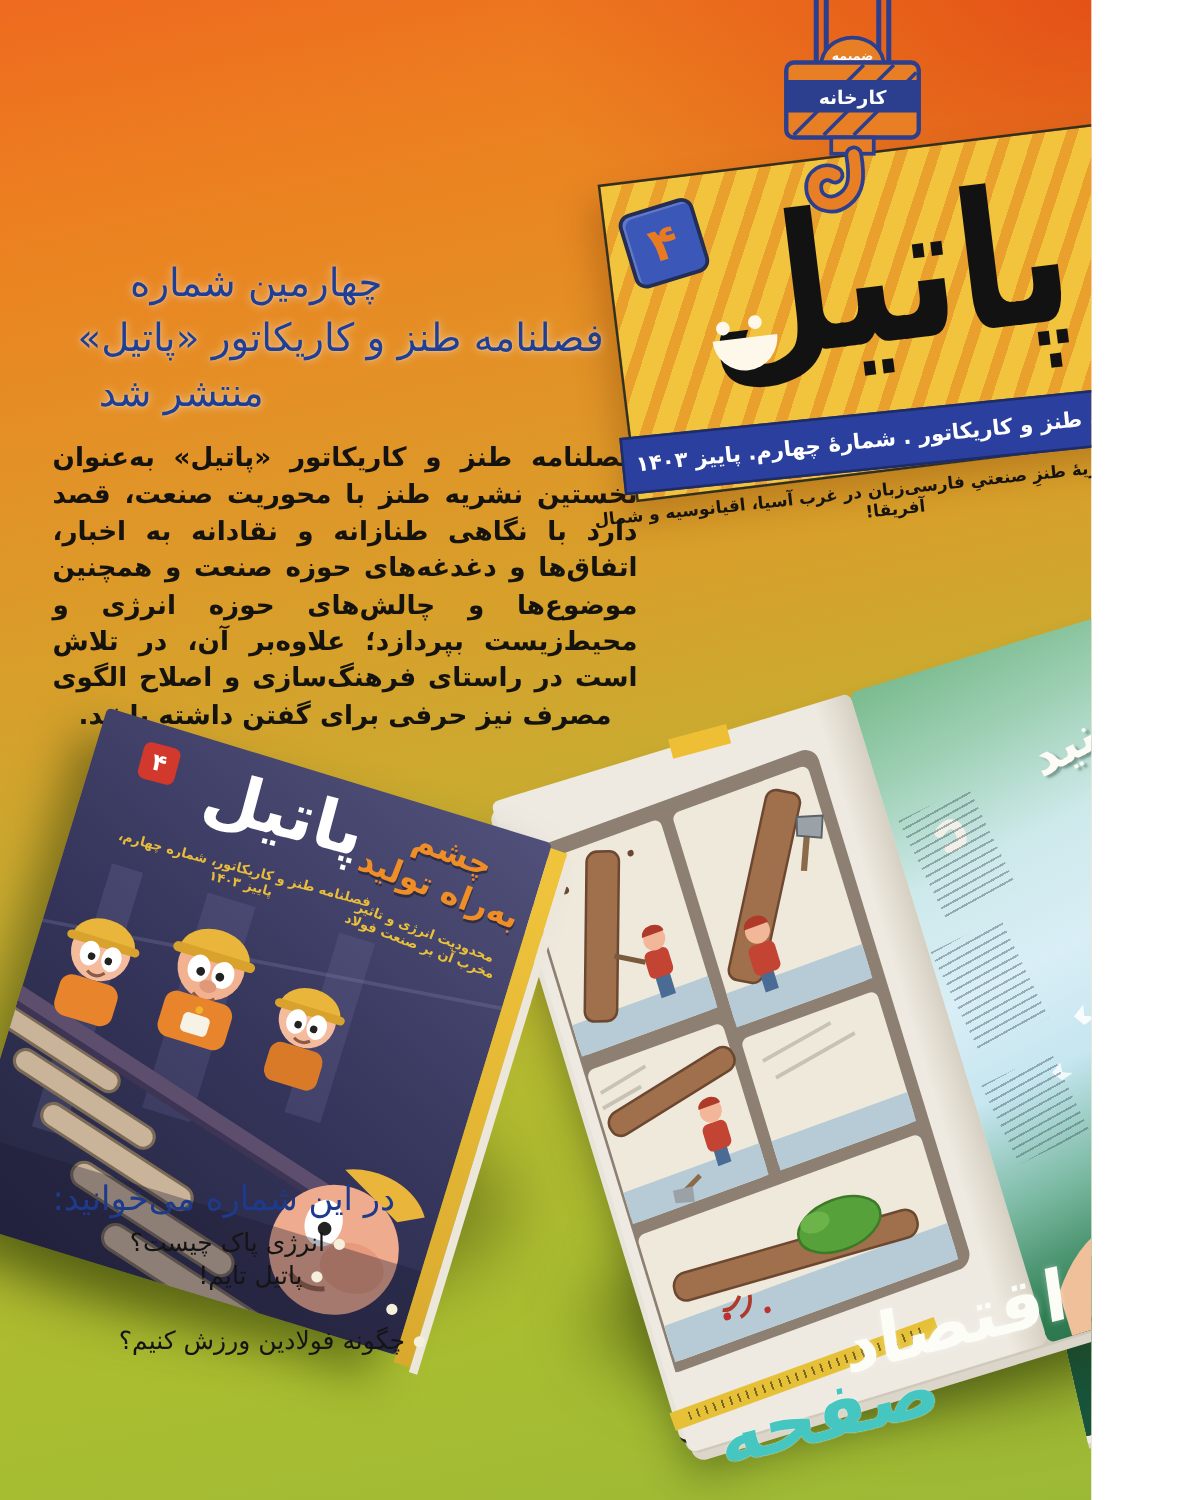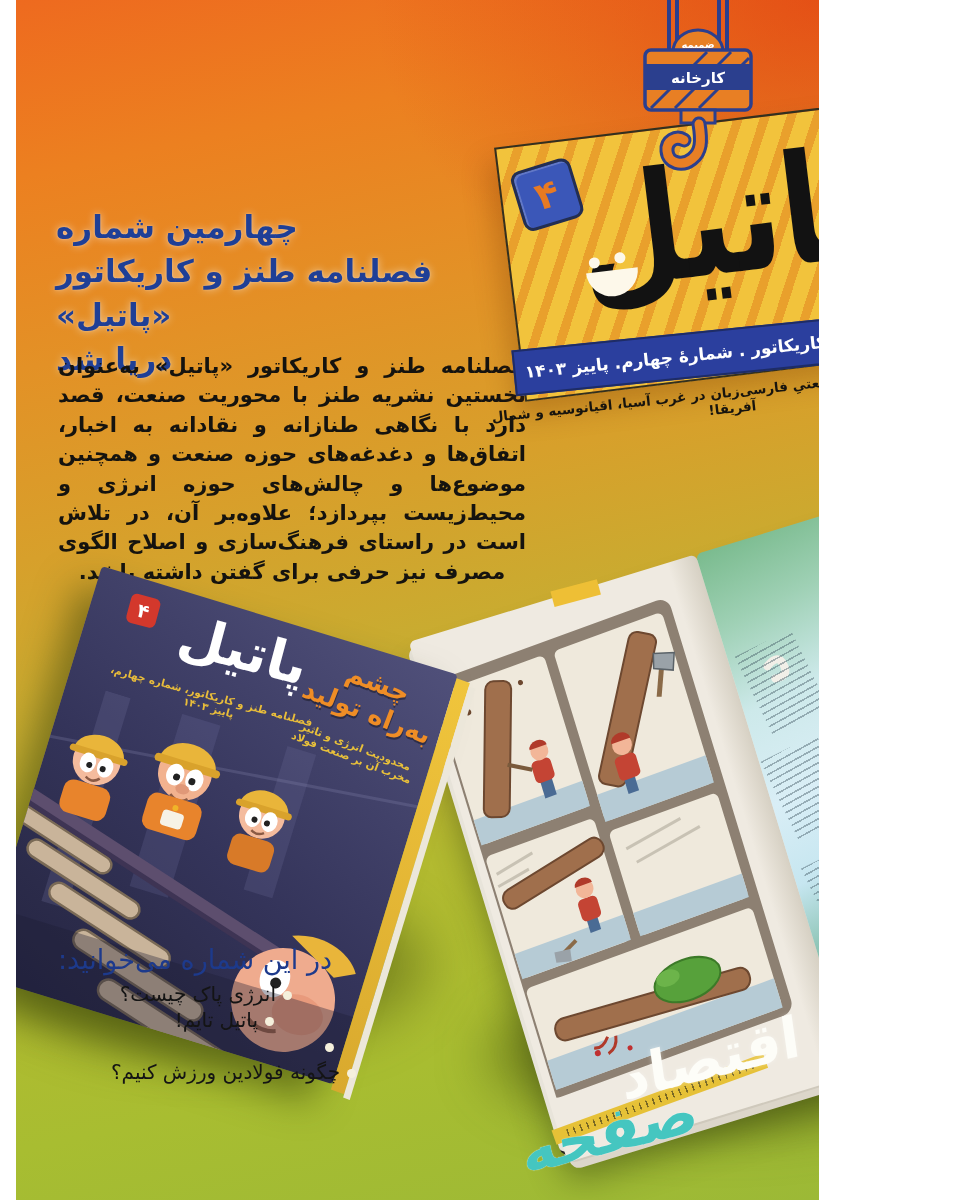--- a/index.html
+++ b/index.html
@@ -1,20 +1,20 @@
 <!DOCTYPE html>
 <html lang="fa"><head>
 <meta charset="utf-8">
 <style>
   html,body{margin:0;padding:0;}
   body{font-family:"DejaVu Sans",sans-serif;}
-  #poster{position:relative;width:803px;height:1200px;overflow:hidden;
+  #poster{position:relative;width:873px;height:1200px;overflow:hidden;
     background:
       radial-gradient(720px 540px at 100% 0%, rgba(222,42,14,.55), rgba(222,42,14,0) 62%),
-      linear-gradient(168deg,#ee6a1f 0%,#ec8020 13%,#e39126 27%,#d7a02b 41%,#c7ad31 54%,#b3ba30 69%,#a8bd31 84%,#9cb936 100%); margin-left: 16px;}
+      linear-gradient(168deg,#ee6a1f 0%,#ec8020 13%,#e39126 27%,#d7a02b 41%,#c7ad31 54%,#b3ba30 69%,#a8bd31 84%,#9cb936 100%);}
   .rtl{direction:rtl;}
   
   .crane{position:absolute;left:595px;top:0;width:170px;height:190px;z-index:5;}
   
   .sign{position:absolute;left:492px;top:120px;width:436px;height:252px;z-index:4;
     transform:rotate(-7deg);
     background:repeating-linear-gradient(115deg,#f2c33c 0 16px,#e9a02c 16px 25px);
     border:2px solid #33301f;box-shadow:-10px 14px 26px rgba(110,50,0,.28);}
   .sign-badge{position:absolute;left:14px;top:20px;width:56px;height:56px;background:#3b57b8;
     border:3px solid #232e52;border-radius:10px;transform:rotate(-10deg);
@@ -24,22 +24,22 @@
     font-size:122px;font-weight:bold;line-height:1.05;transform:scaleY(1.25);transform-origin:top;}
   .smile{position:absolute;left:74px;bottom:92px;width:52px;height:26px;background:#fdf8ea;
     border-radius:0 0 60px 60px;z-index:2;}
   .smile-dot{position:absolute;width:11px;height:11px;border-radius:50%;background:#fdf8ea;z-index:2;}
   .sign-strip{position:absolute;left:-10px;right:-10px;bottom:0;height:42px;background:#2b3f9e;
     border:2px solid #1e2c66;transform:rotate(1.2deg);display:flex;align-items:center;
     justify-content:center;color:#fff;font-weight:bold;font-size:17px;}
   .sign-tagline{position:absolute;top:100%;left:-44px;right:-14px;margin-top:9px;text-align:center;
     color:#17140e;font-weight:bold;font-size:13.5px;transform:rotate(1deg);}
   
-  .headline{position:absolute;left:40px;top:205px;width:465px;z-index:3;text-align:left;
-    color:#1f3f96;font-weight:bold;font-size:31px;line-height:1.42;
+  .headline{position:absolute;left:40px;top:205px;width:465px;z-index:3;text-align:center;
+    color:#1f3f96;font-weight:normal;font-size:31px;line-height:1.42;
     text-shadow:0 0 8px rgba(255,255,255,.55),0 0 2px rgba(255,255,255,.4);}
   .intro{position:absolute;left:42px;top:352px;width:468px;z-index:3;color:#15130f;
     font-weight:bold;font-size:21px;line-height:1.4;text-align:justify;text-align-last:center;}
   
   .shadow-blob{position:absolute;border-radius:50%;filter:blur(26px);z-index:1;}
   
   .spread{position:absolute;left:450px;top:545px;width:560px;height:540px;z-index:2;transform:rotate(-17deg);}
   .underpage{position:absolute;left:320px;top:498px;width:220px;height:140px;z-index:0;transform:rotate(4deg);
     background:linear-gradient(100deg,#18543a 34%,#e9d2a6 34% 50%,#1a5c40 50%);
     box-shadow:0 6px 0 #efece2,0 10px 0 #d9d4c6;}
@@ -127,21 +127,21 @@
     <div class="smile-dot" style="left:104px;bottom:124px;"></div>
     <div class="sign-strip rtl">
       <span>فصلنامهٔ طنز و کاریکاتور . شمارهٔ چهارم. پاییز ۱۴۰۳</span>
     </div>
     <div class="sign-tagline rtl">نخستین نشریهٔ طنزِ صنعتیِ فارسی‌زبان در غرب آسیا، اقیانوسیه و شمال آفریقا!</div>
   </div>
 
   <div class="headline rtl">
     <div style="margin-right:135px;">چهارمین شماره</div>
     <div>فصلنامه طنز و کاریکاتور «پاتیل»</div>
-    <div style="margin-right:255px;">دریا شد</div>
+    <div style="margin-right:255px;">منتشر شد</div>
   </div>
 
   <div class="intro rtl">فصلنامه طنز و کاریکاتور «پاتیل» به‌عنوان نخستین نشریه طنز با محوریت صنعت، قصد دارد با نگاهی طنازانه و نقادانه به اخبار، اتفاق‌ها و دغدغه‌های حوزه صنعت و همچنین موضوع‌ها و چالش‌های حوزه انرژی و محیط‌زیست بپردازد؛ علاوه‌بر آن، در تلاش است در راستای فرهنگ‌سازی و اصلاح الگوی مصرف نیز حرفی برای گفتن داشته باشد.</div>
 
   <div class="spread">
     <div class="underpage"></div>
     <div class="stack"></div>
 
     <div class="page page-left">
       <div class="tab"></div>

